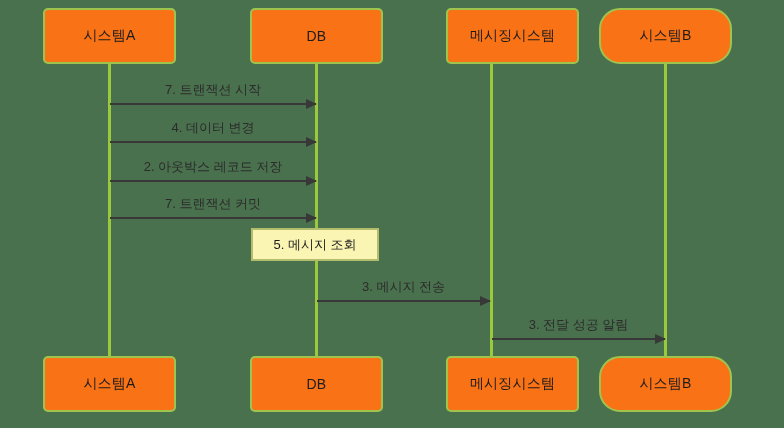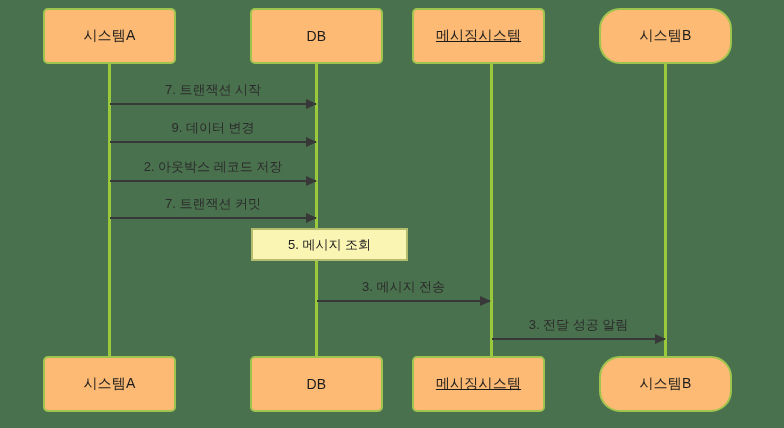--- a/index.html
+++ b/index.html
@@ -8,32 +8,32 @@
     background: #4a714e;
     font-family: "Liberation Sans", sans-serif;
     position: relative;
     overflow: hidden;
   }
   .stage { position: absolute; left: 0; top: 0; width: 784px; height: 428px; }
 
   .participant {
     position: absolute;
     width: 133px; height: 56px;
-    background: #fdba74;
+    background: #f97316;
     border: 2px solid #9fc44e;
     border-radius: 5px;
     box-sizing: border-box;
     display: flex; align-items: center; justify-content: center;
     font-size: 14px; color: #1c1c1c;
     letter-spacing: 0.2px;
     z-index: 3;
   }
   .p-a   { left: 43px; }
   .p-db  { left: 250px; }
-  .p-msg { left: 412px; text-decoration: underline; }
+  .p-msg { left: 446px; }
   .p-b   { left: 599px; border-radius: 21px; }
   .row-top    { top: 8px; }
   .row-bottom { top: 356px; }
 
   .lifeline {
     position: absolute;
     top: 64px; height: 292px; width: 3px;
     background: #9aca3c;
     z-index: 1;
   }
@@ -65,21 +65,21 @@
   .m1 { left: 110px; top: 82px;  width: 206px; }
   .m2 { left: 110px; top: 120px; width: 206px; }
   .m3 { left: 110px; top: 159px; width: 206px; }
   .m4 { left: 110px; top: 196px; width: 206px; }
   .m6 { left: 317px; top: 279px; width: 173px; }
   .m7 { left: 492px; top: 317px; width: 173px; }
 
   .note {
     position: absolute;
     left: 251px; top: 228px;
-    width: 157px; height: 33px;
+    width: 128px; height: 33px;
     background: #fbf5b4;
     border: 2px solid #b3bd6d;
     box-sizing: border-box;
     display: flex; align-items: center; justify-content: center;
     font-size: 13px; color: #1c1c1c; font-weight: 500;
     z-index: 4;
     white-space: nowrap;
   }
 </style>
 </head>
@@ -103,21 +103,21 @@
   <div class="participant p-b row-bottom">시스템B</div>
 
   <div class="message m1">
     <div class="msg-label">7. 트랜잭션 시작</div>
     <div class="msg-line">
       <span class="arrowhead"></span>
     </div>
   </div>
 
   <div class="message m2">
-    <div class="msg-label">9. 데이터 변경</div>
+    <div class="msg-label">4. 데이터 변경</div>
     <div class="msg-line">
       <span class="arrowhead"></span>
     </div>
   </div>
 
   <div class="message m3">
     <div class="msg-label">2. 아웃박스 레코드 저장</div>
     <div class="msg-line">
       <span class="arrowhead"></span>
     </div>

